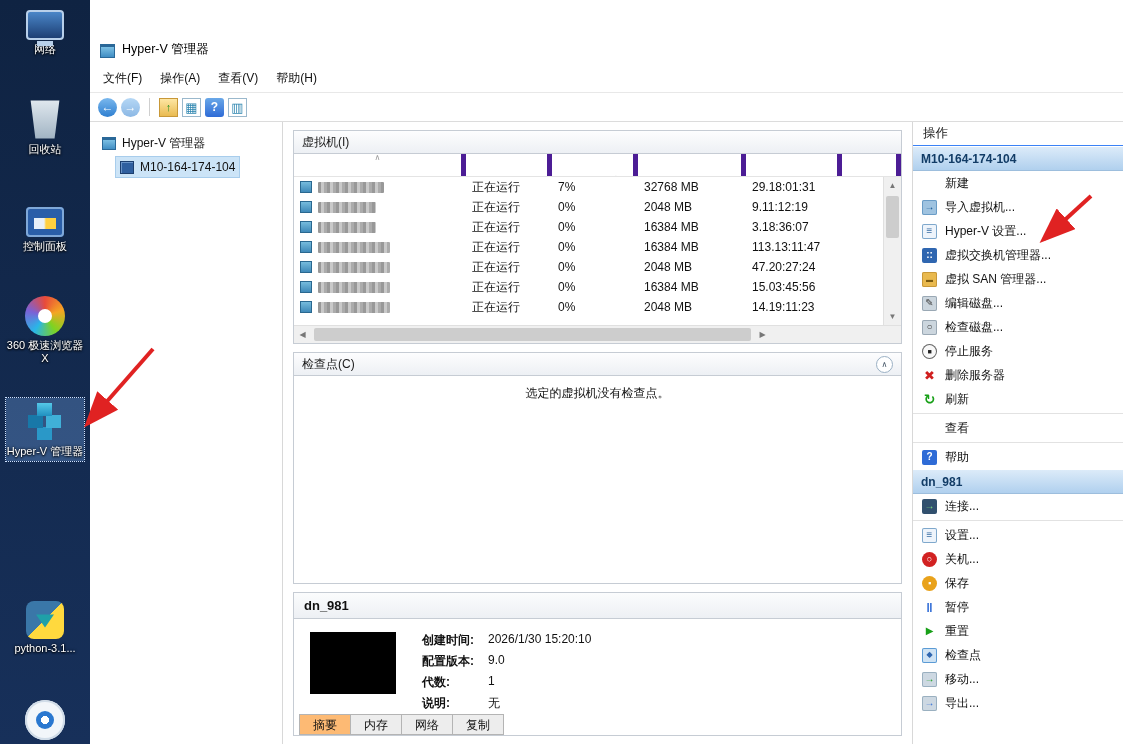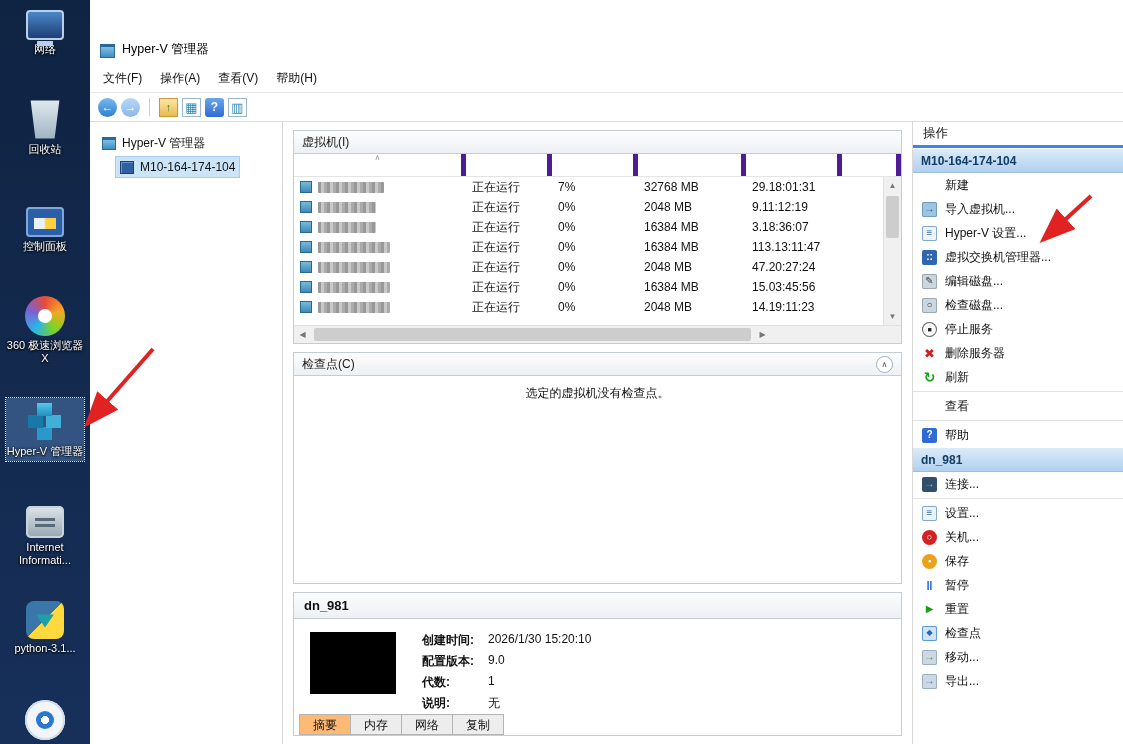--- a/index.html
+++ b/index.html
@@ -101,21 +101,21 @@
   .fieldcol{display:grid;grid-template-columns:auto auto;gap:4px 14px;align-content:start;margin-left:26px;}
   .fieldcol.right{margin-left:52px;}
   .flabel{font-weight:bold;white-space:nowrap;}
   .fvalue{white-space:nowrap;}
   .dt-tabs{flex:none;display:flex;padding:0 0 0 5px;height:21px;margin-top:auto;}
   .dtab{box-sizing:border-box;padding:2px 13px;border:1px solid #b4b4b4;margin-right:-1px;background:#ededed;cursor:default;}
   .dtab.active{background:#fdba74;}
 
   
   .actionpane{width:210px;flex:none;border-left:1px solid #d8d8d8;background:#fff;overflow:hidden;}
-  .ap-title{height:23px;line-height:23px;padding-left:10px;font-size:12.5px;border-bottom:3px solid #3b82f6;}
+  .ap-title{height:23px;line-height:23px;padding-left:10px;font-size:12.5px;border-bottom:1px solid #3b82f6;}
   .ap-header{height:23px;display:flex;align-items:center;padding-left:8px;font-weight:bold;color:#123c66;
     background:linear-gradient(#dcebf9,#b0d0ee);border-bottom:1px solid #9dbedd;margin-top:1px;}
   .ap-item{height:24px;display:flex;align-items:center;gap:8px;padding-left:9px;cursor:default;}
   .ai{width:15px;height:15px;flex:none;display:flex;align-items:center;justify-content:center;font-size:10px;border-radius:2px;line-height:1;}
   .ap-sep{height:1px;background:#e2e2e2;margin:2px 0;}
 
   
   .annot{position:absolute;left:0;top:0;pointer-events:none;z-index:60;}
 </style>
 </head>
@@ -136,24 +136,20 @@
         <div class="art art-recycle-bin"></div>
         <div class="dk-label">回收站</div>
       </div>
       <div class="dk-tile" style="top: 294px;">
         <div class="art art-360-browser"></div>
         <div class="dk-label">360 极速浏览器X</div>
       </div>
       <div class="dk-tile selected" style="top: 398px;">
         <div class="art art-hyperv-manager"></div>
         <div class="dk-label">Hyper-V 管理器</div>
-      </div>
-      <div class="dk-tile" style="top: 500px;">
-        <div class="art art-iis"></div>
-        <div class="dk-label">Internet Informati...</div>
       </div>
       <div class="dk-tile" style="top: 598px;">
         <div class="art art-python"></div>
         <div class="dk-label">python-3.1...</div>
       </div>
       <div class="dk-tile" style="top: 698px;">
         <div class="art art-netdisk"></div>
         <div class="dk-label"></div>
       </div>
     </div>
@@ -353,20 +349,24 @@
             </div>
             <div class="ap-item">
               <span class="ai" style="background: rgb(238, 244, 251); color: rgb(58, 110, 165); box-shadow: rgb(127, 168, 204) 0px 0px 0px 1px inset;">≡</span>
               <span class="ap-lbl">Hyper-V 设置...</span>
             </div>
             <div class="ap-item">
               <span class="ai" style="background: rgb(47, 102, 176); color: rgb(255, 255, 255); font-weight: bold;">::</span>
               <span class="ap-lbl">虚拟交换机管理器...</span>
             </div>
             <div class="ap-item">
+              <span class="ai" style="background: rgb(233, 185, 78); color: rgb(122, 90, 16); box-shadow: rgb(200, 152, 56) 0px 0px 0px 1px inset; font-size: 7px;">▬</span>
+              <span class="ap-lbl">虚拟 SAN 管理器...</span>
+            </div>
+            <div class="ap-item">
               <span class="ai" style="background: rgb(204, 214, 222); color: rgb(68, 68, 68); box-shadow: rgb(154, 168, 180) 0px 0px 0px 1px inset;">✎</span>
               <span class="ap-lbl">编辑磁盘...</span>
             </div>
             <div class="ap-item">
               <span class="ai" style="background: rgb(204, 214, 222); color: rgb(68, 68, 68); box-shadow: rgb(154, 168, 180) 0px 0px 0px 1px inset; font-weight: bold;">○</span>
               <span class="ap-lbl">检查磁盘...</span>
             </div>
             <div class="ap-item">
               <span class="ai" style="background: rgb(248, 248, 248); color: rgb(34, 34, 34); box-shadow: rgb(102, 102, 102) 0px 0px 0px 1px inset; border-radius: 50%; font-size: 7px;">■</span>
               <span class="ap-lbl">停止服务</span>

